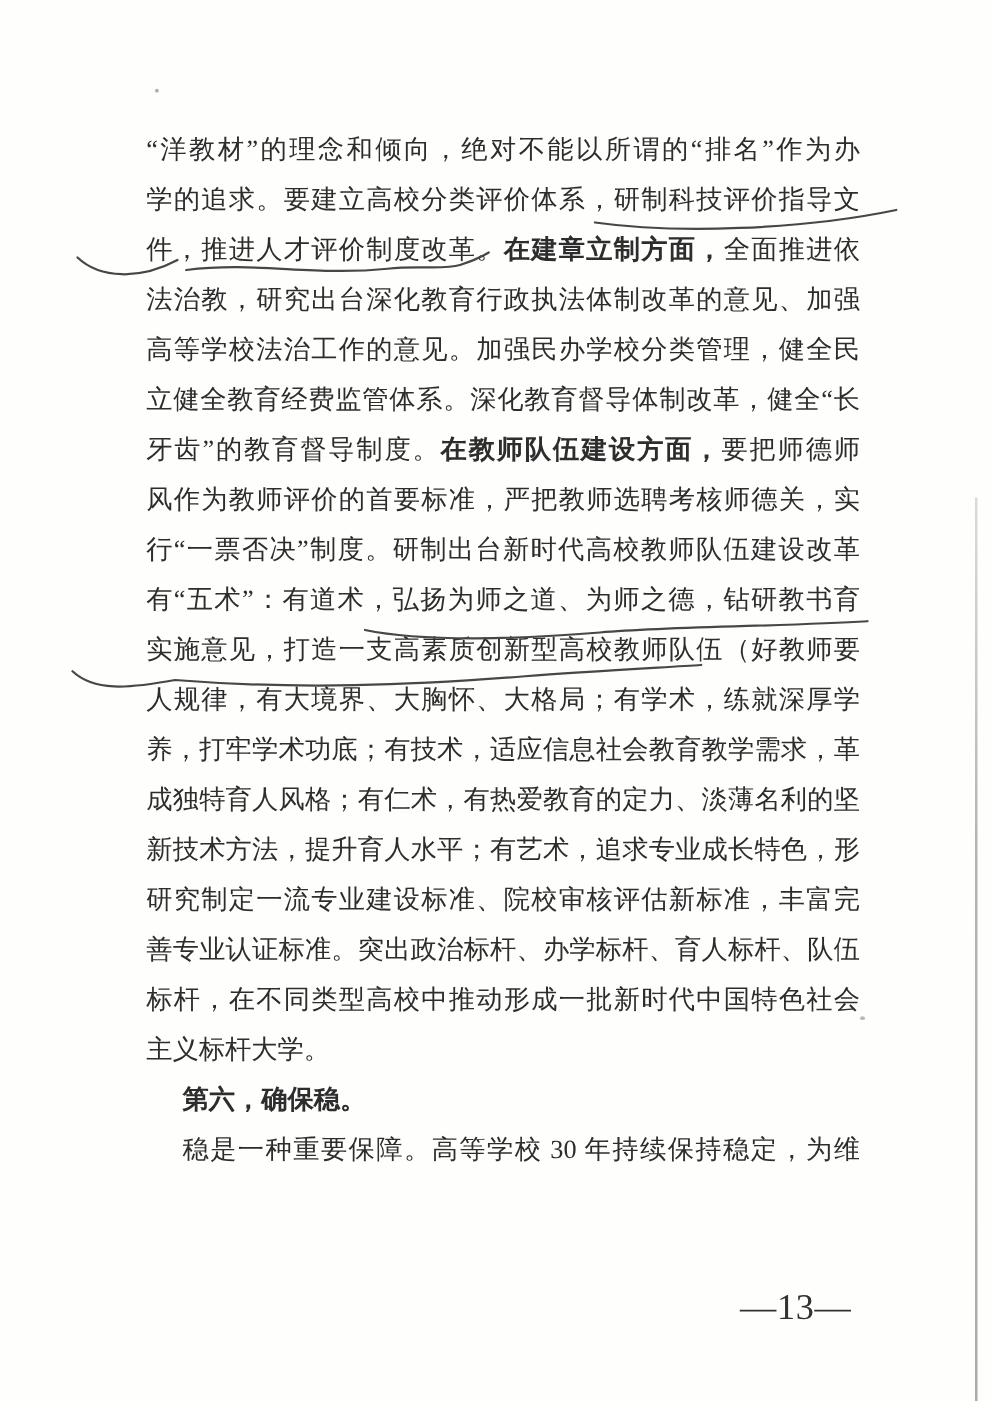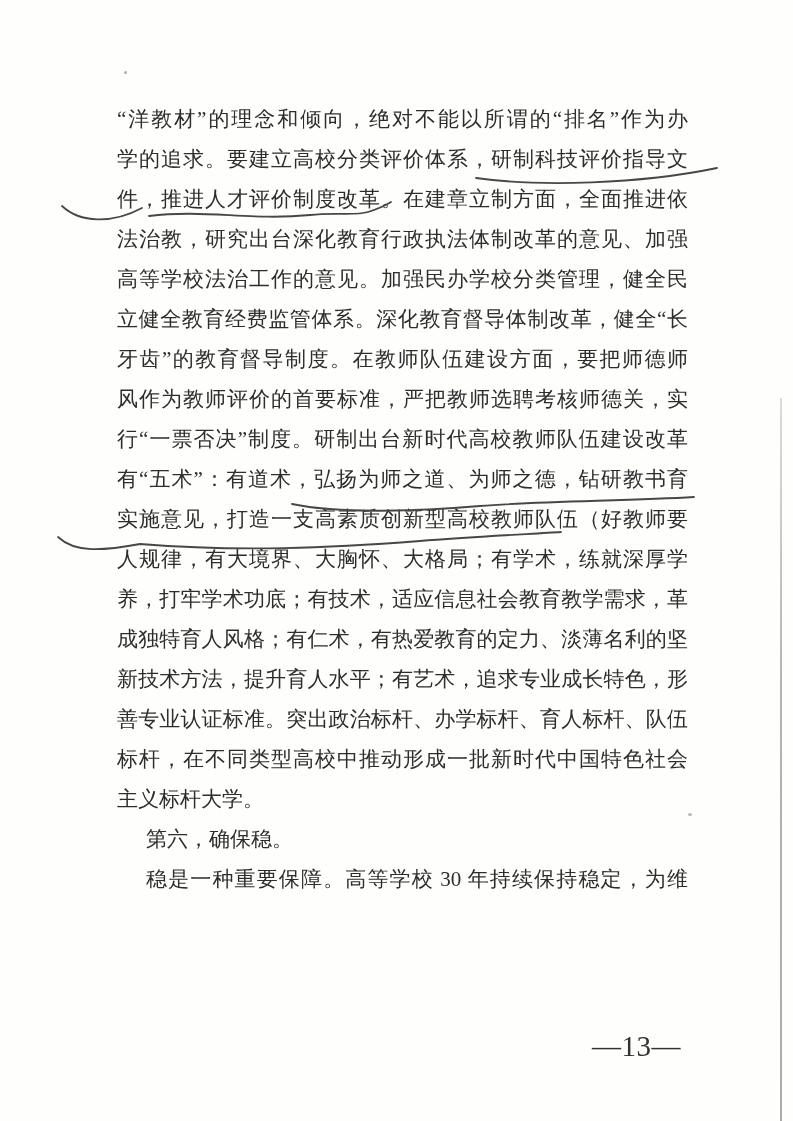--- a/index.html
+++ b/index.html
@@ -26,21 +26,21 @@
     color:#2d2d2d;
   }
   .tline.just{
     text-align:justify;
     text-align-last:justify;
   }
   .tline.ind{
     padding-left:29px;
   }
   .seg{white-space:pre;}
-  .seg.bold{font-weight:400;}
+  .seg.bold{font-weight:700;}
   .pagenum{
     position:absolute;
     left:592px;top:1033px;
     font-size:29px;
     line-height:26px;
     letter-spacing:0.5px;
     color:#333;
   }
   .annot-overlay{
     position:absolute;left:0;top:0;
@@ -85,20 +85,21 @@
       <div class="tline just"><span class="seg">立健全教育经费监管体系。深化教育督导体制改革，健全“长</span></div>
       <div class="tline just"><span class="seg">牙齿”的教育督导制度。</span><span class="seg bold">在教师队伍建设方面，</span><span class="seg">要把师德师</span></div>
       <div class="tline just"><span class="seg">风作为教师评价的首要标准，严把教师选聘考核师德关，实</span></div>
       <div class="tline just"><span class="seg">行“一票否决”制度。研制出台新时代高校教师队伍建设改革</span></div>
       <div class="tline just"><span class="seg">有“五术”：有道术，弘扬为师之道、为师之德，钻研教书育</span></div>
       <div class="tline just"><span class="seg">实施意见，打造一支高素质创新型高校教师队伍（好教师要</span></div>
       <div class="tline just"><span class="seg">人规律，有大境界、大胸怀、大格局；有学术，练就深厚学</span></div>
       <div class="tline just"><span class="seg">养，打牢学术功底；有技术，适应信息社会教育教学需求，革</span></div>
       <div class="tline just"><span class="seg">成独特育人风格；有仁术，有热爱教育的定力、淡薄名利的坚</span></div>
       <div class="tline just"><span class="seg">新技术方法，提升育人水平；有艺术，追求专业成长特色，形</span></div>
+      <div class="tline just"><span class="seg">研究制定一流专业建设标准、院校审核评估新标准，丰富完</span></div>
       <div class="tline just"><span class="seg">善专业认证标准。突出政治标杆、办学标杆、育人标杆、队伍</span></div>
       <div class="tline just"><span class="seg">标杆，在不同类型高校中推动形成一批新时代中国特色社会</span></div>
       <div class="tline"><span class="seg">主义标杆大学。</span></div>
       <div class="tline ind"><span class="seg bold">第六，确保稳。</span></div>
       <div class="tline just ind"><span class="seg">稳是一种重要保障。高等学校 30 年持续保持稳定，为维</span></div>
     </div>
 
   <svg class="annot-overlay" viewBox="0 0 793 1121" xmlns="http://www.w3.org/2000/svg">
     <path d="M476,178 C540,187 640,184 717,168"></path>
     <path d="M62,206 C80,223 112,224 142,208"></path>

